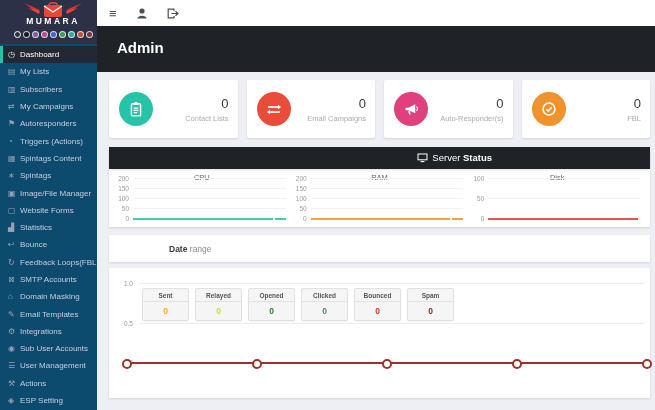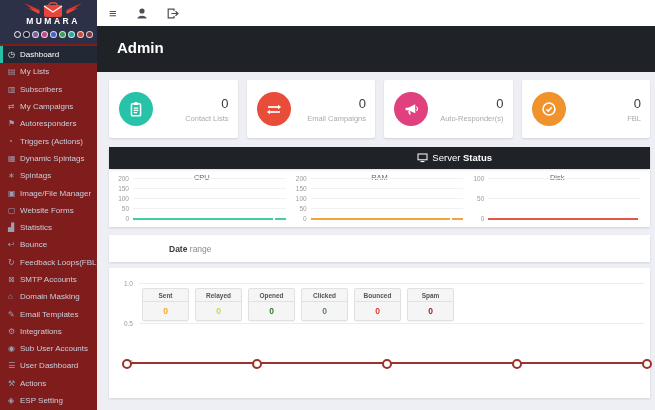--- a/index.html
+++ b/index.html
@@ -1,19 +1,19 @@
 <!DOCTYPE html>
 <html><head>
 <meta charset="utf-8">
 <style>
   html,body{margin:0;padding:0;background:#9aa0a8;}
   .app{position:relative;width:655px;height:410px;overflow:hidden;background:#edeff4;
        font-family:"Liberation Sans","DejaVu Sans",sans-serif;-webkit-font-smoothing:antialiased;}
   
-  .sidebar{position:absolute;left:0;top:0;width:106px;height:410px;background:#7f1d1d;}
+  .sidebar{position:absolute;left:0;top:0;width:106px;height:410px;background:#0c4a6e;}
   .logoarea{height:44px;background:#2c3147;text-align:center;padding-top:1px;box-sizing:border-box;}
   .swatches{display:flex;justify-content:center;gap:2px;margin-top:2px;}
   .sw{width:7px;height:7px;border-radius:50%;border:1px solid rgba(255,255,255,.75);box-sizing:border-box;}
   .sw0{background:transparent;border-color:#fff;}
   .sw1{background:#171a26}.sw2{background:#7a5fa0}.sw3{background:#b94a8d}.sw4{background:#4a5fc1}
   .sw5{background:#3f9d5a}.sw6{background:#2aa9a0}.sw7{background:#c44a3a}.sw8{background:#7e3641}
   .menu{margin-top:2px;}
   .item{height:17.3px;display:flex;align-items:center;padding:0 5px 0 8px;color:#c9cedb;font-size:8px;cursor:pointer;}
   .item .mi{width:12px;font-size:8px;color:#99a0b4;flex:0 0 12px;}
   .item .lbl{flex:1;white-space:nowrap;overflow:hidden;}
@@ -125,21 +125,21 @@
           <span class="lbl">Autoresponders</span>
           <span class="chev"></span>
         </div>
       <div class="item">
           <span class="mi">◔</span>
           <span class="lbl">Triggers (Actions)</span>
           <span class="chev"></span>
         </div>
       <div class="item">
           <span class="mi">▦</span>
-          <span class="lbl">Dynamic Spintags</span>
+          <span class="lbl">Spintags Content</span>
           <span class="chev"></span>
         </div>
       <div class="item">
           <span class="mi">∗</span>
           <span class="lbl">Spintags</span>
           <span class="chev"></span>
         </div>
       <div class="item">
           <span class="mi">▣</span>
           <span class="lbl">Image/File Manager</span>
@@ -185,21 +185,21 @@
           <span class="lbl">Integrations</span>
           <span class="chev"></span>
         </div>
       <div class="item">
           <span class="mi">◉</span>
           <span class="lbl">Sub User Accounts</span>
           <span class="chev"></span>
         </div>
       <div class="item">
           <span class="mi">☰</span>
-          <span class="lbl">User Dashboard</span>
+          <span class="lbl">User Management</span>
           <span class="chev"></span>
         </div>
       <div class="item">
           <span class="mi">⚒</span>
           <span class="lbl">Actions</span>
           <span class="chev"></span>
         </div>
       <div class="item">
           <span class="mi">◈</span>
           <span class="lbl">ESP Setting</span>

